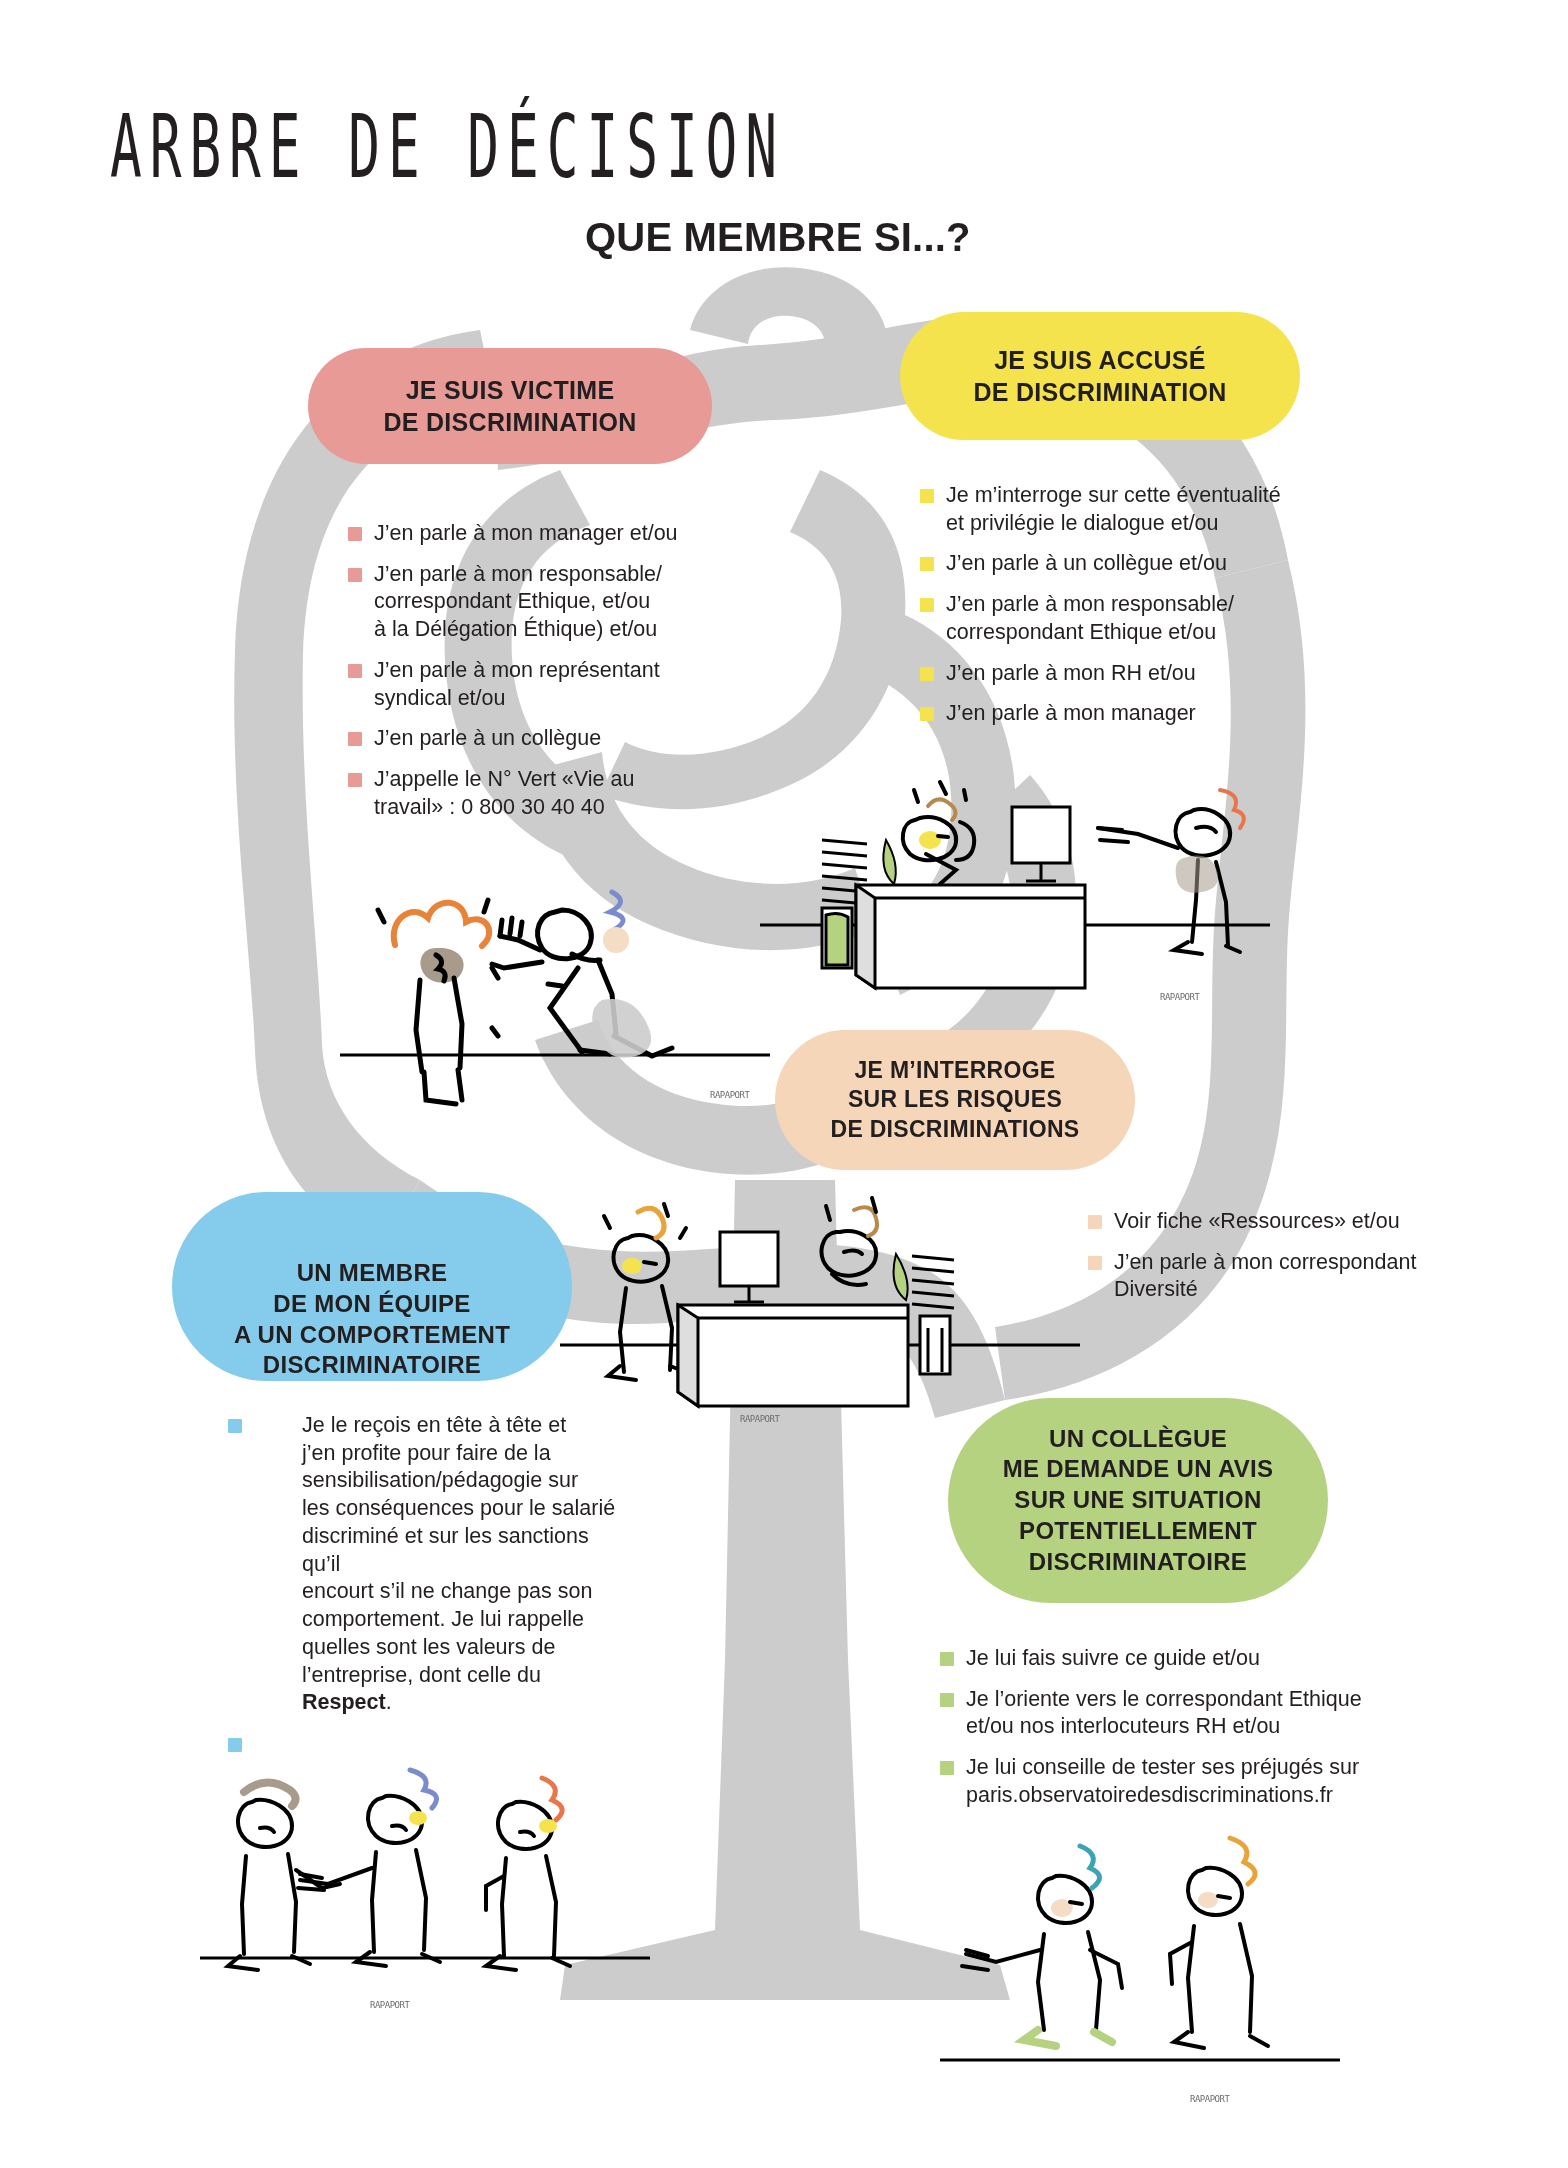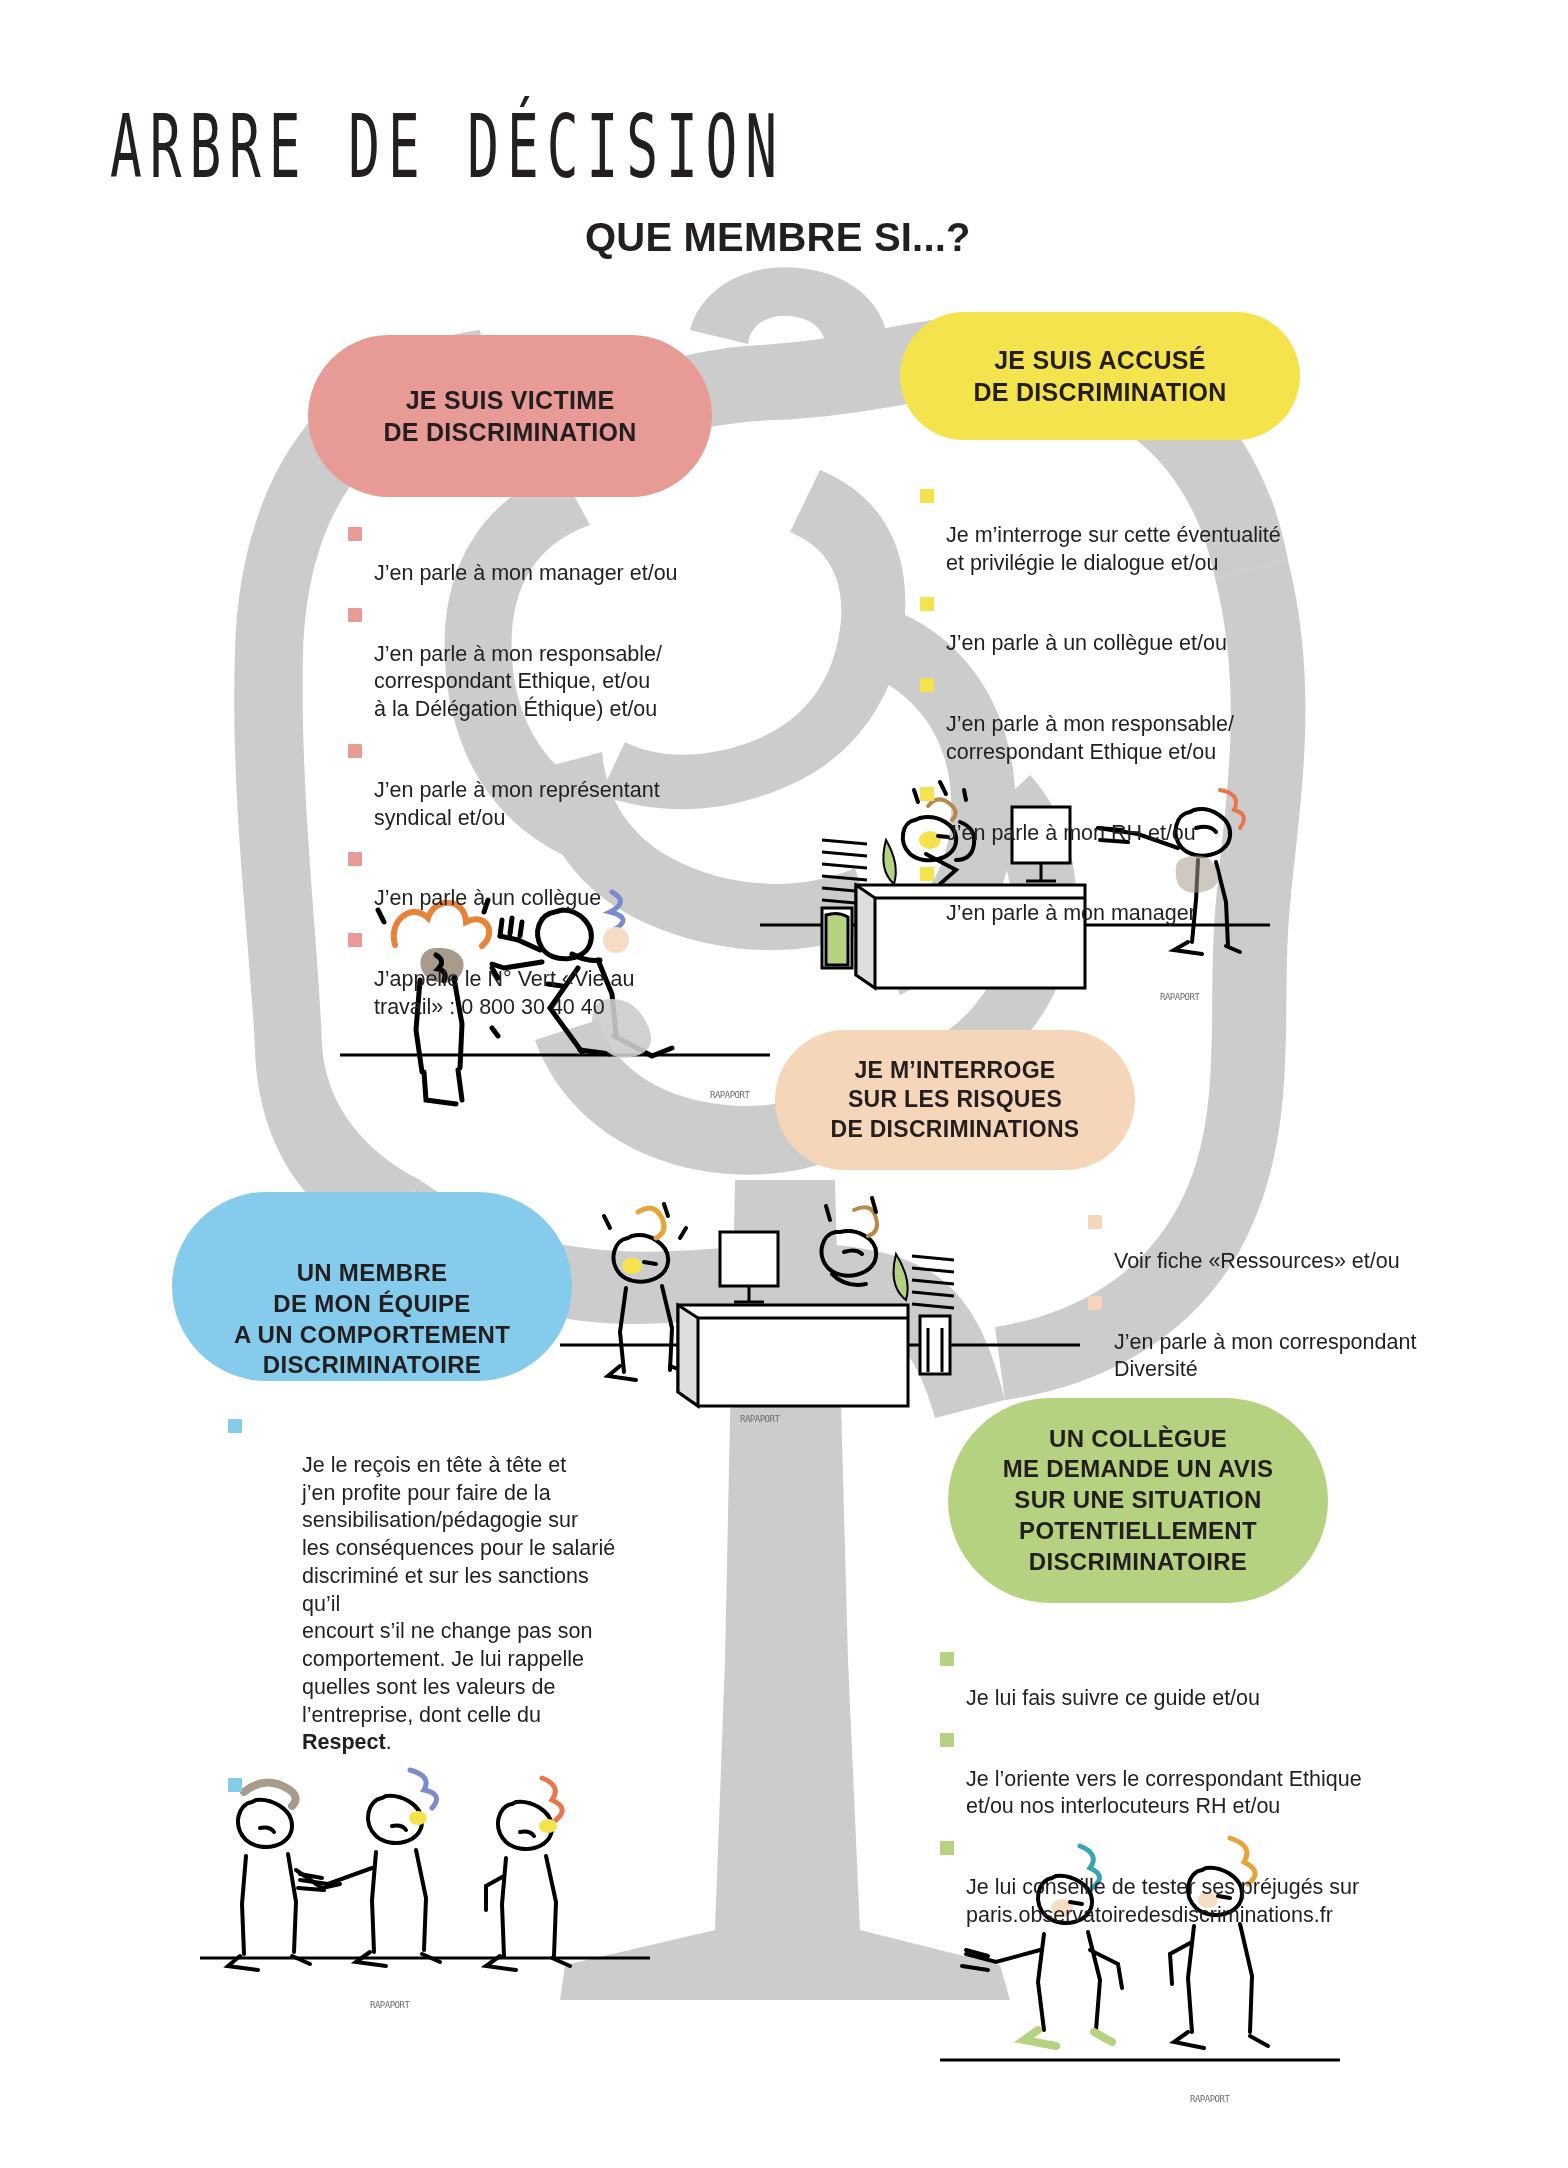--- a/index.html
+++ b/index.html
@@ -36,41 +36,41 @@
     border-radius:999px;
     display:flex;align-items:center;justify-content:center;
     text-align:center;
     font-weight:bold;
     color:#231f20;
     line-height:1.28;
     letter-spacing:0.3px;
   }
   .bubble span{display:block;}
 
-  #bubble-victim{left:308px;top:335px;width:404px;height:162px;background:#e79a96;font-size:25px;align-items:center;}
+  #bubble-victim{left:308px;top:348px;width:404px;height:116px;background:#e79a96;font-size:25px;align-items:center;}
   #bubble-accuse{left:900px;top:312px;width:400px;height:128px;background:#f5e34e;font-size:25px;}
   #bubble-interroge{left:775px;top:1030px;width:360px;height:140px;background:#f6d6b8;font-size:23px;text-align:center;}
   #bubble-equipe{left:172px;top:1192px;width:400px;height:189px;background:#85cbeb;font-size:24px;align-items:flex-end;}
   #bubble-collegue{left:948px;top:1398px;width:380px;height:205px;background:#b5d280;font-size:24px;}
 
   
   .blist{position:absolute;z-index:4;}
   .blist .item{
     display:flex;align-items:flex-start;
     margin-bottom:13px;
     font-size:21.5px;line-height:1.29;
     color:#231f20;
   }
   .blist .sq{
     flex:0 0 auto;
     width:14px;height:14px;
     margin-right:12px;margin-top:7px;
     border-radius:1px;
   }
-  .blist .txt{white-space:pre-line;margin-top:40px;}
+  .blist .txt{white-space:pre-line;}
   .blist .txt b{font-weight:bold;}
 
   #list-victim{left:348px;top:520px;width:380px;}
   #list-victim .sq{background:#e79a96;}
   #list-accuse{left:920px;top:482px;width:430px;}
   #list-accuse .sq{background:#f5e34e;}
   #list-interroge{left:1088px;top:1208px;width:400px;}
   #list-interroge .sq{background:#f6d6b8;}
   #list-equipe{left:228px;top:1412px;width:400px;}
   #list-equipe .sq{background:#85cbeb;}

